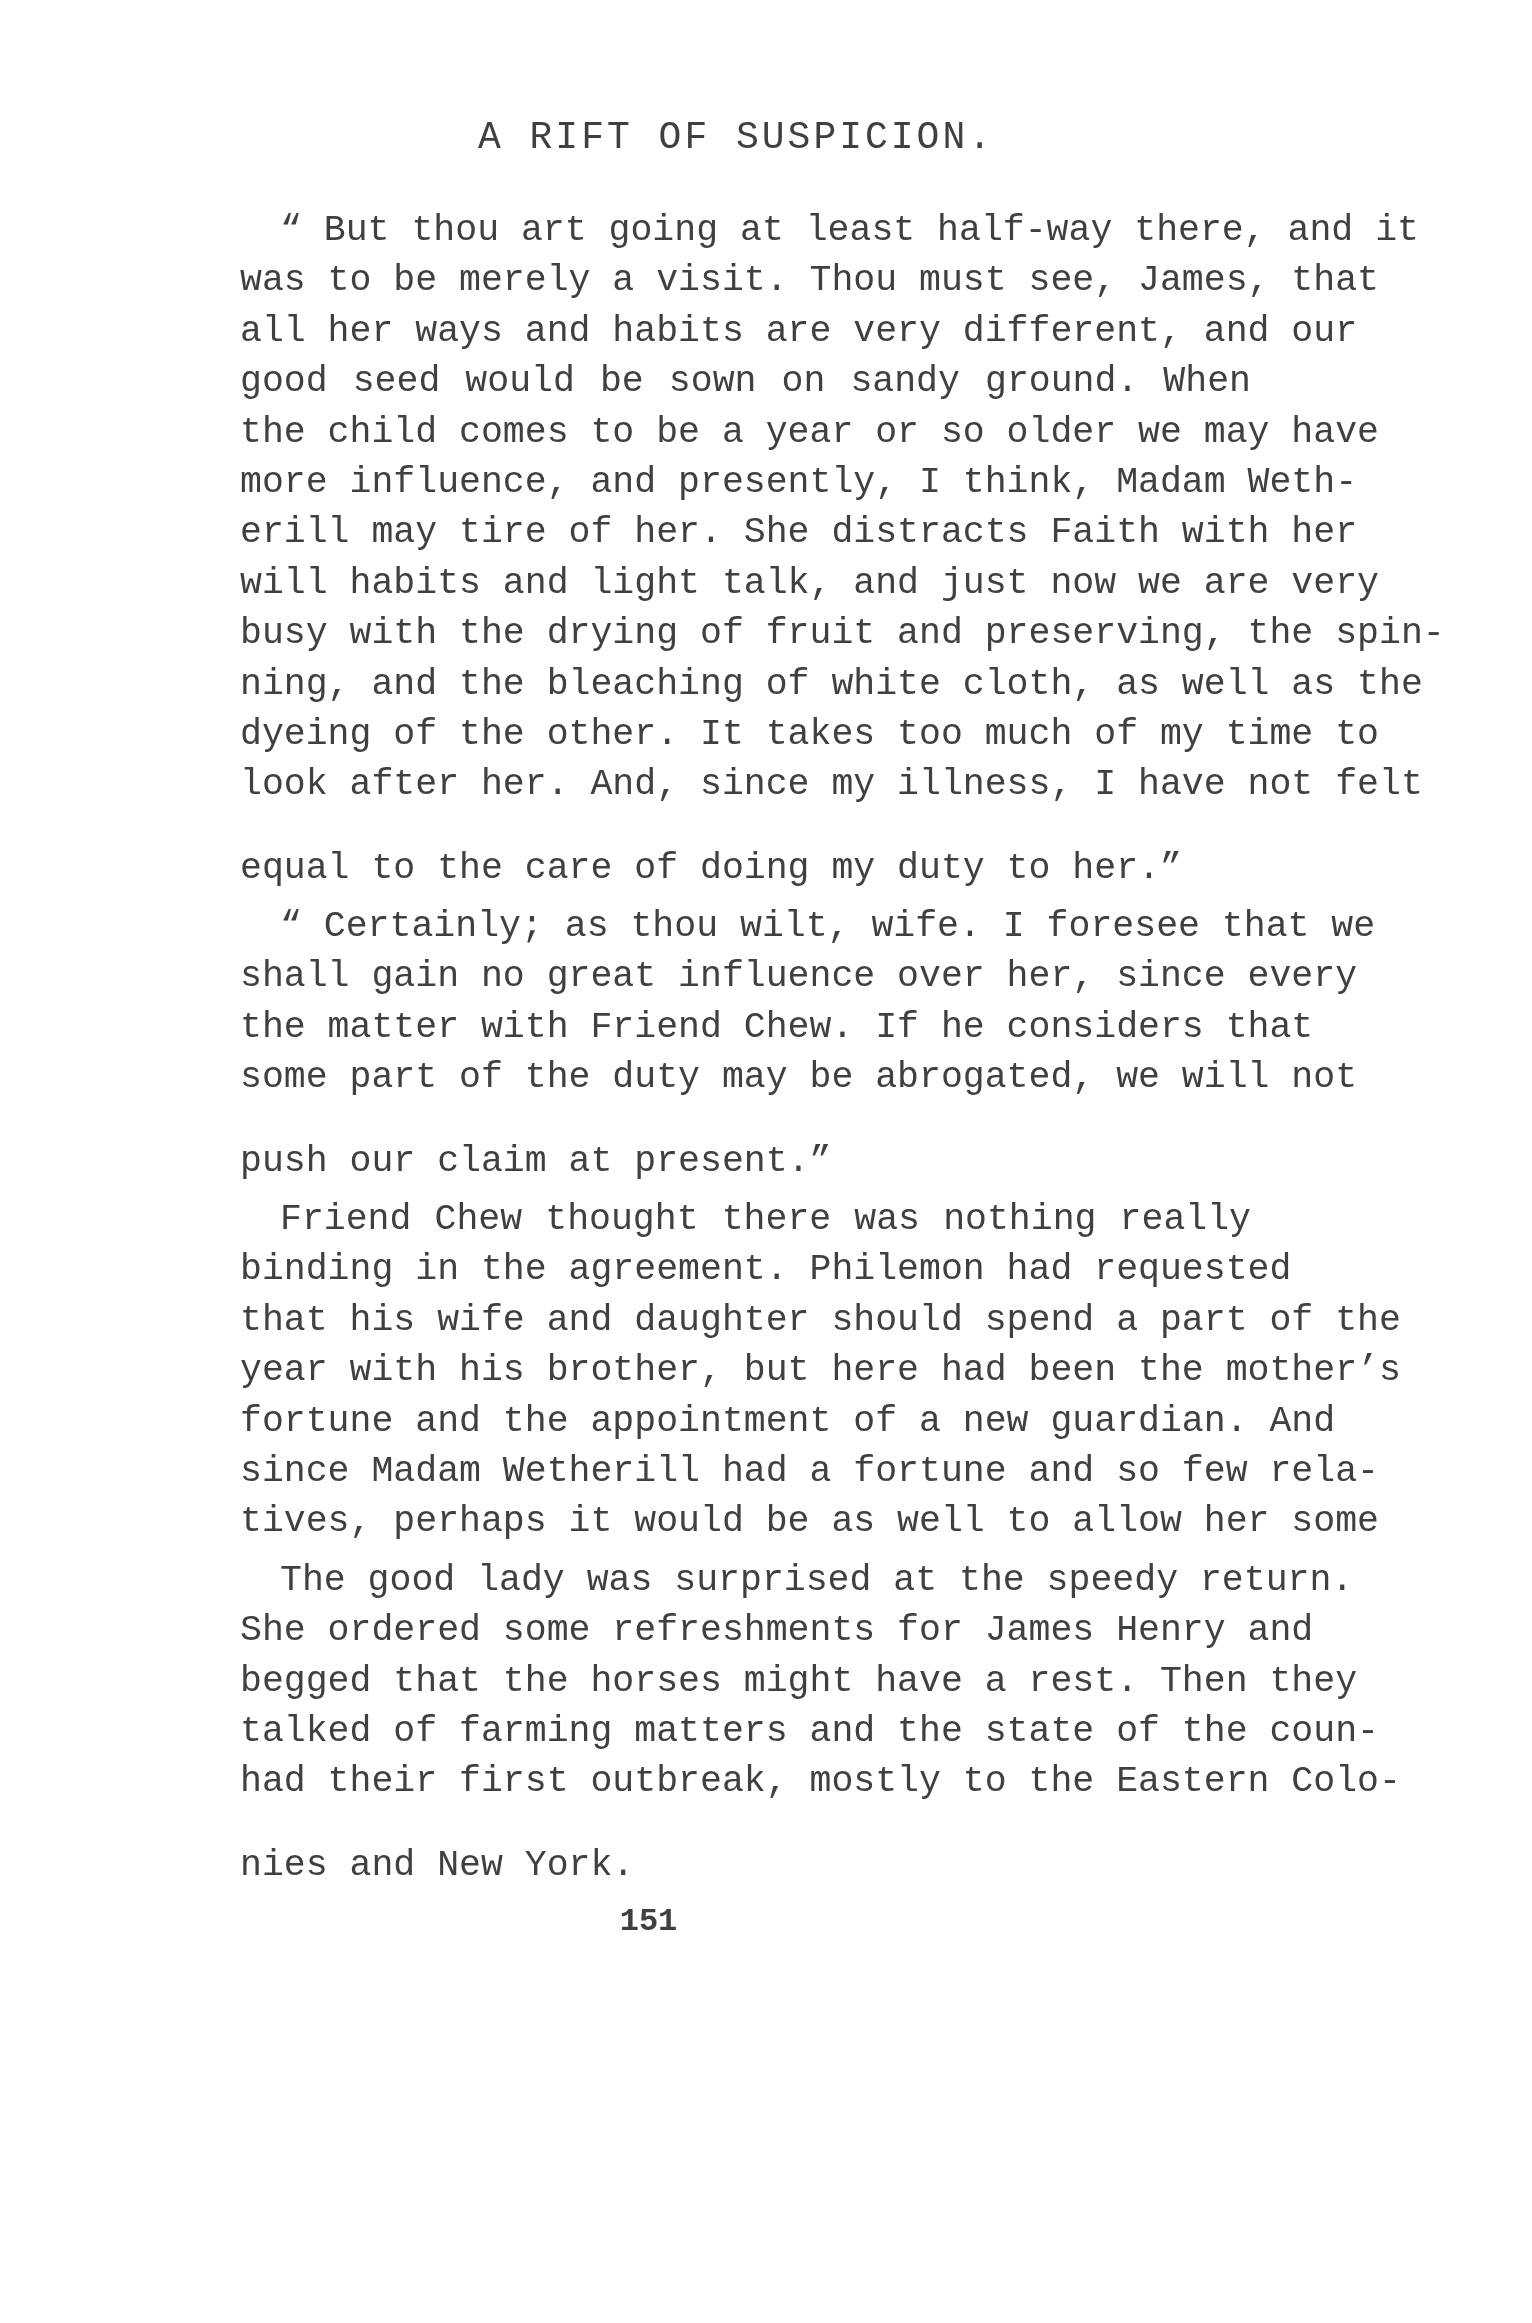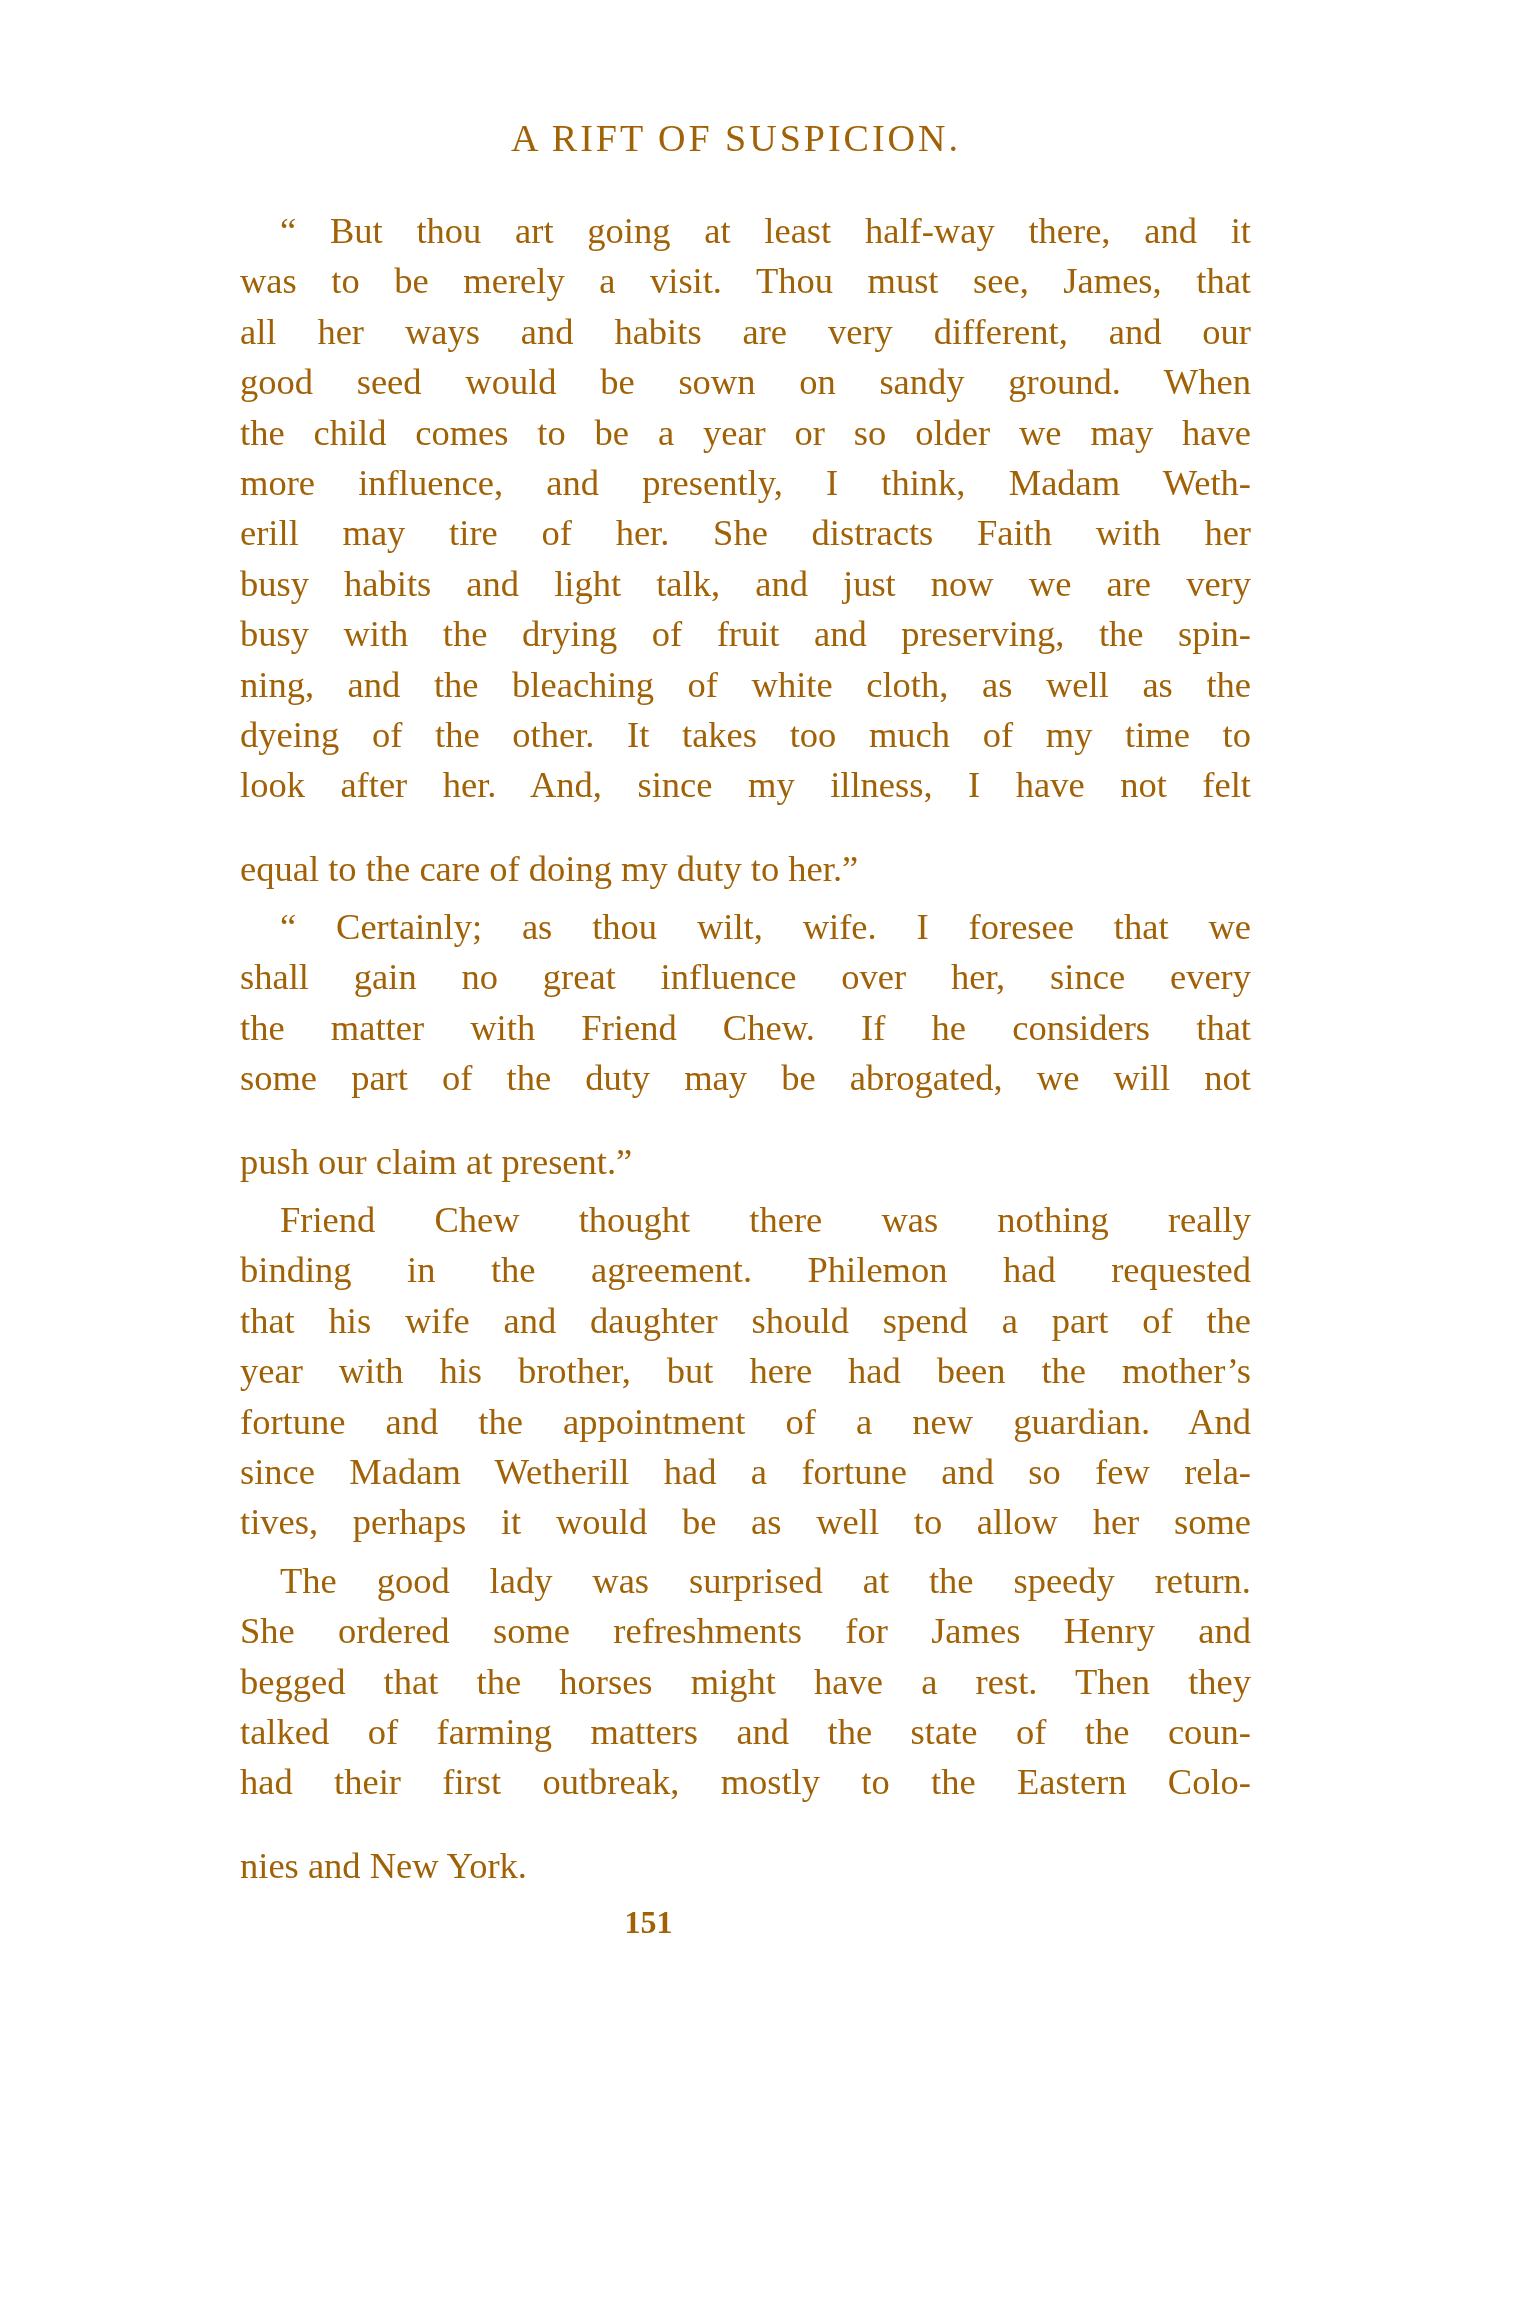--- a/index.html
+++ b/index.html
@@ -1,20 +1,20 @@
 <!DOCTYPE html>
 <html><head>
 <meta charset="utf-8">
 <style>
   html, body { margin: 0; padding: 0; background: #ffffff; }
   body { width: 1532px; height: 2323px; position: relative; overflow: hidden; }
   .page {
     position: absolute; left: 0; top: 0; width: 1532px; height: 2323px;
-    background: #ffffff; color: #a16207;
-    font-family: Liberation Serif, serif;
+    background: #ffffff; color: #404040;
+    font-family: Liberation Mono, monospace;
     border-radius: 13px;
   }
   .running-head {
     position: absolute; top: 118px; left: 0; width: 1532px;
     text-align: center; font-size: 38px; letter-spacing: 3px;
     line-height: 40px; padding-left: 0;
   }
   .running-head span { display: inline-block; transform: translateX(-30px); }
   .body-text {
     position: absolute; top: 198px; left: 240px; width: 1011px;
@@ -44,21 +44,21 @@
   <div class="body-text">
 
     <div>
       <span class="line indent">“ But thou art going at least half-way there, and it</span>
       <span class="line">was to be merely a visit.  Thou must see, James, that</span>
       <span class="line">all her ways and habits are very different, and our</span>
       <span class="line">good seed would be sown on sandy ground.  When</span>
       <span class="line">the child comes to be a year or so older we may have</span>
       <span class="line">more influence, and presently, I think, Madam Weth-</span>
       <span class="line">erill may tire of her.  She distracts Faith with her</span>
-      <span class="line">busy habits and light talk, and just now we are very</span>
+      <span class="line">will habits and light talk, and just now we are very</span>
       <span class="line">busy with the drying of fruit and preserving, the spin-</span>
       <span class="line">ning, and the bleaching of white cloth, as well as the</span>
       <span class="line">dyeing of the other.  It takes too much of my time to</span>
       <span class="line">look after her.  And, since my illness, I have not felt</span>
       <span class="line last">equal to the care of doing my duty to her.”</span>
     </div>
 
     <div>
       <span class="line indent">“ Certainly; as thou wilt, wife.  I foresee that we</span>
       <span class="line">shall gain no great influence over her, since every</span>

